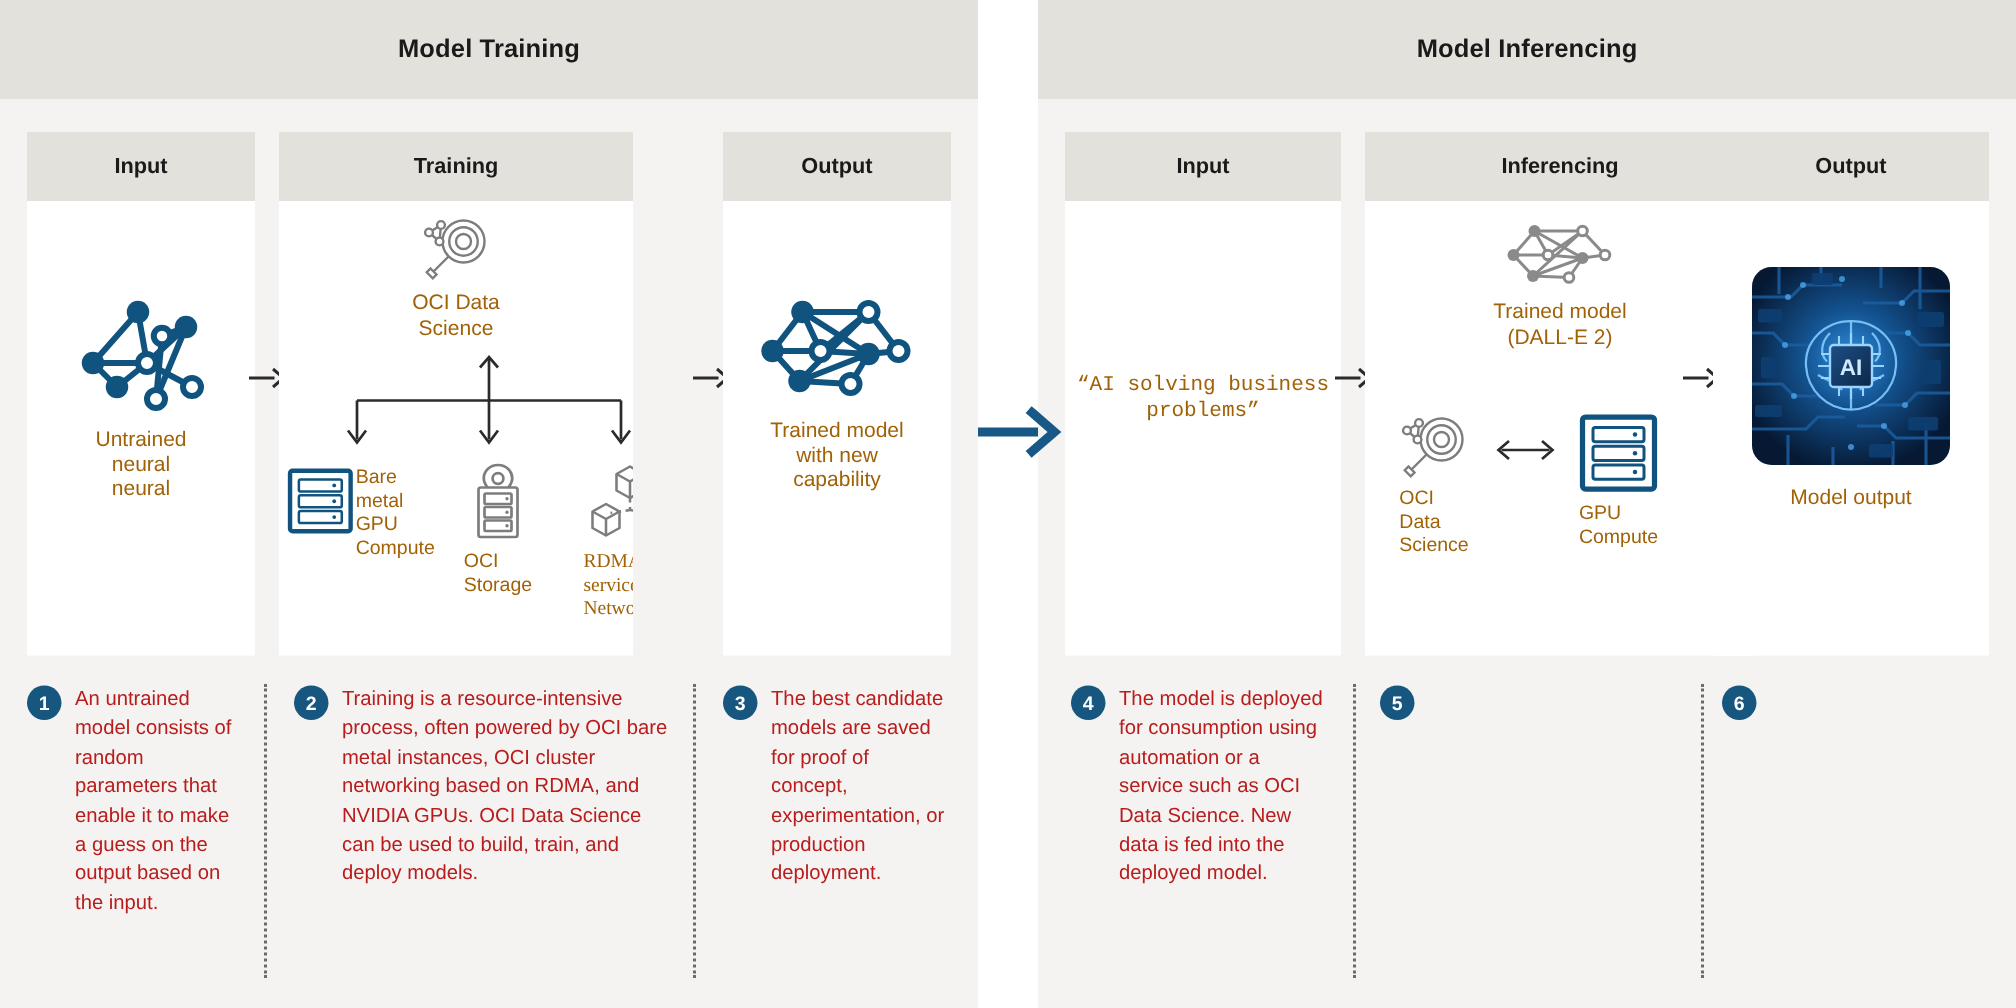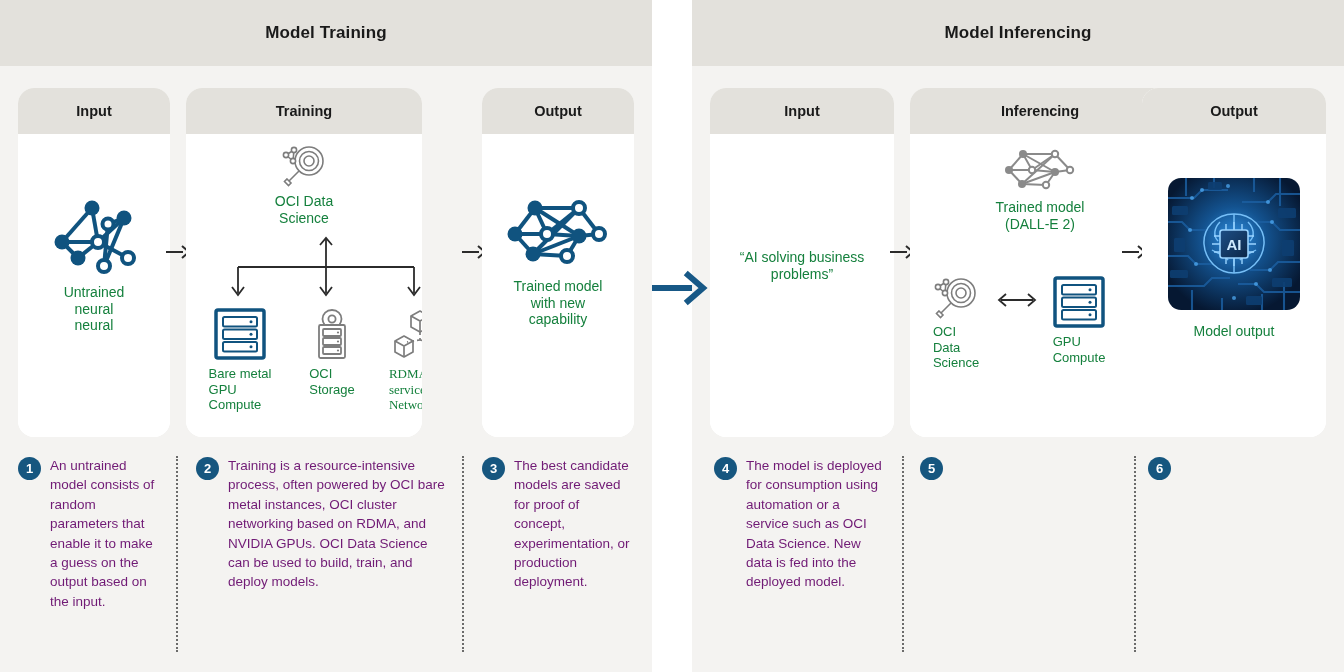--- a/index.html
+++ b/index.html
@@ -21,21 +21,21 @@
     position:absolute;left:0;top:0;width:100%;height:66px;
     background:#e3e1dc;
     display:flex;align-items:center;justify-content:center;
     font-size:17px;font-weight:bold;color:#1a1a1a;letter-spacing:.1px;
   }
 
   
   .card{
     position:absolute;top:88px;
     background:#ffffff;
-    border-radius:16px;
+    border-radius:0;
     overflow:hidden;
   }
   .card-header{
     height:46px;background:#e3e1dc;
     display:flex;align-items:center;justify-content:center;
     font-size:14.5px;font-weight:bold;color:#1a1a1a;
   }
   .card-body{
     position:relative;height:303px;background:#ffffff;
   }
@@ -47,21 +47,21 @@
   
   #card-inf-input{left:710px;width:184px;}
   #card-inf-inferencing{left:910px;width:260px;}
   #card-inf-output{left:1142px;width:184px;}
 
   .stack{
     position:absolute;left:0;width:100%;
     display:flex;flex-direction:column;align-items:center;
     text-align:center;
   }
-  .cap{font-size:14px;line-height:16.5px;color:#15803d;}
+  .cap{font-size:14px;line-height:16.5px;color:#a16207;}
   .cap.sm{font-size:13px;line-height:15.5px;}
 
   
   .nn{display:block;}
 
   
   .thin-arrow{position:absolute;}
   .big-arrow{position:absolute;}
 
   
@@ -69,21 +69,21 @@
     position:absolute;top:456px;
     display:flex;align-items:flex-start;gap:9px;
   }
   .badge{
     flex:0 0 auto;width:23px;height:23px;border-radius:50%;
     background:#16567f;color:#fff;
     font-size:13px;font-weight:bold;
     display:flex;align-items:center;justify-content:center;
     margin-top:1px;
   }
-  .callout-text{font-size:13.5px;line-height:19.4px;color:#701a75;}
+  .callout-text{font-size:13.5px;line-height:19.4px;color:#b91c1c;}
 
   .vdots{
     position:absolute;top:456px;width:0;
     border-left:2px dotted #6b6b6b;
   }
 
   
   #callout-1{left:18px;width:140px;}
   #callout-2{left:196px;width:250px;}
   #callout-3{left:482px;width:152px;}
@@ -190,21 +190,21 @@
 
           <line x1="140" y1="36" x2="140" y2="62"></line>
           <path d="M134 56 L140 64 L146 56"></path>
 
           <line x1="228" y1="36" x2="228" y2="62"></line>
           <path d="M222 56 L228 64 L234 56"></path>
         </g>
       </svg>
 
       <div style="position:absolute;left:0;top:172px;width:280px;display:flex;">
-        <div style="width:100px;margin-left:4px;display:flex;flex-direction:column;align-items:center;">
+        <div style="width:100px;margin-left:4px;display:flex;flex-direction:row;">
           <svg width="56" height="56" viewBox="0 0 56 56">
             <rect x="4" y="4" width="48" height="48" rx="2" fill="none" stroke="#10537f" stroke-width="3.5"></rect>
             <rect x="11" y="11" width="34" height="9.5" rx="1.5" fill="none" stroke="#10537f" stroke-width="2"></rect>
             <rect x="11" y="23.5" width="34" height="9.5" rx="1.5" fill="none" stroke="#10537f" stroke-width="2"></rect>
             <rect x="11" y="36" width="34" height="9.5" rx="1.5" fill="none" stroke="#10537f" stroke-width="2"></rect>
             <circle cx="39" cy="15.7" r="1.5" fill="#10537f"></circle>
             <circle cx="39" cy="28.2" r="1.5" fill="#10537f"></circle>
             <circle cx="39" cy="40.7" r="1.5" fill="#10537f"></circle>
           </svg>
           <div class="cap sm" style="margin-top:4px;">
@@ -303,21 +303,21 @@
   </div>
 
   <svg class="big-arrow" style="left:652px;top:270px;" width="56" height="36" viewBox="0 0 56 36">
     <line x1="0" y1="18" x2="40" y2="18" stroke="#175886" stroke-width="6"></line>
     <path d="M36 5 L51 18 L36 31" fill="none" stroke="#175886" stroke-width="6" stroke-linecap="square"></path>
   </svg>
 
   <div class="card" id="card-inf-input">
     <div class="card-header">Input</div>
     <div class="card-body">
-      <div class="stack" style="top:115px;">
+      <div class="stack" style="top:115px;font-family:Liberation Mono, monospace;">
         <div class="cap">
           <div>“AI solving business</div>
           <div>problems”</div>
         </div>
       </div>
     </div>
   </div>
 
   <svg class="thin-arrow" style="left:890px;top:243px;" width="24" height="18" viewBox="0 0 24 18">
     <line x1="0" y1="9" x2="17" y2="9" stroke="#2b2b2b" stroke-width="2"></line>

